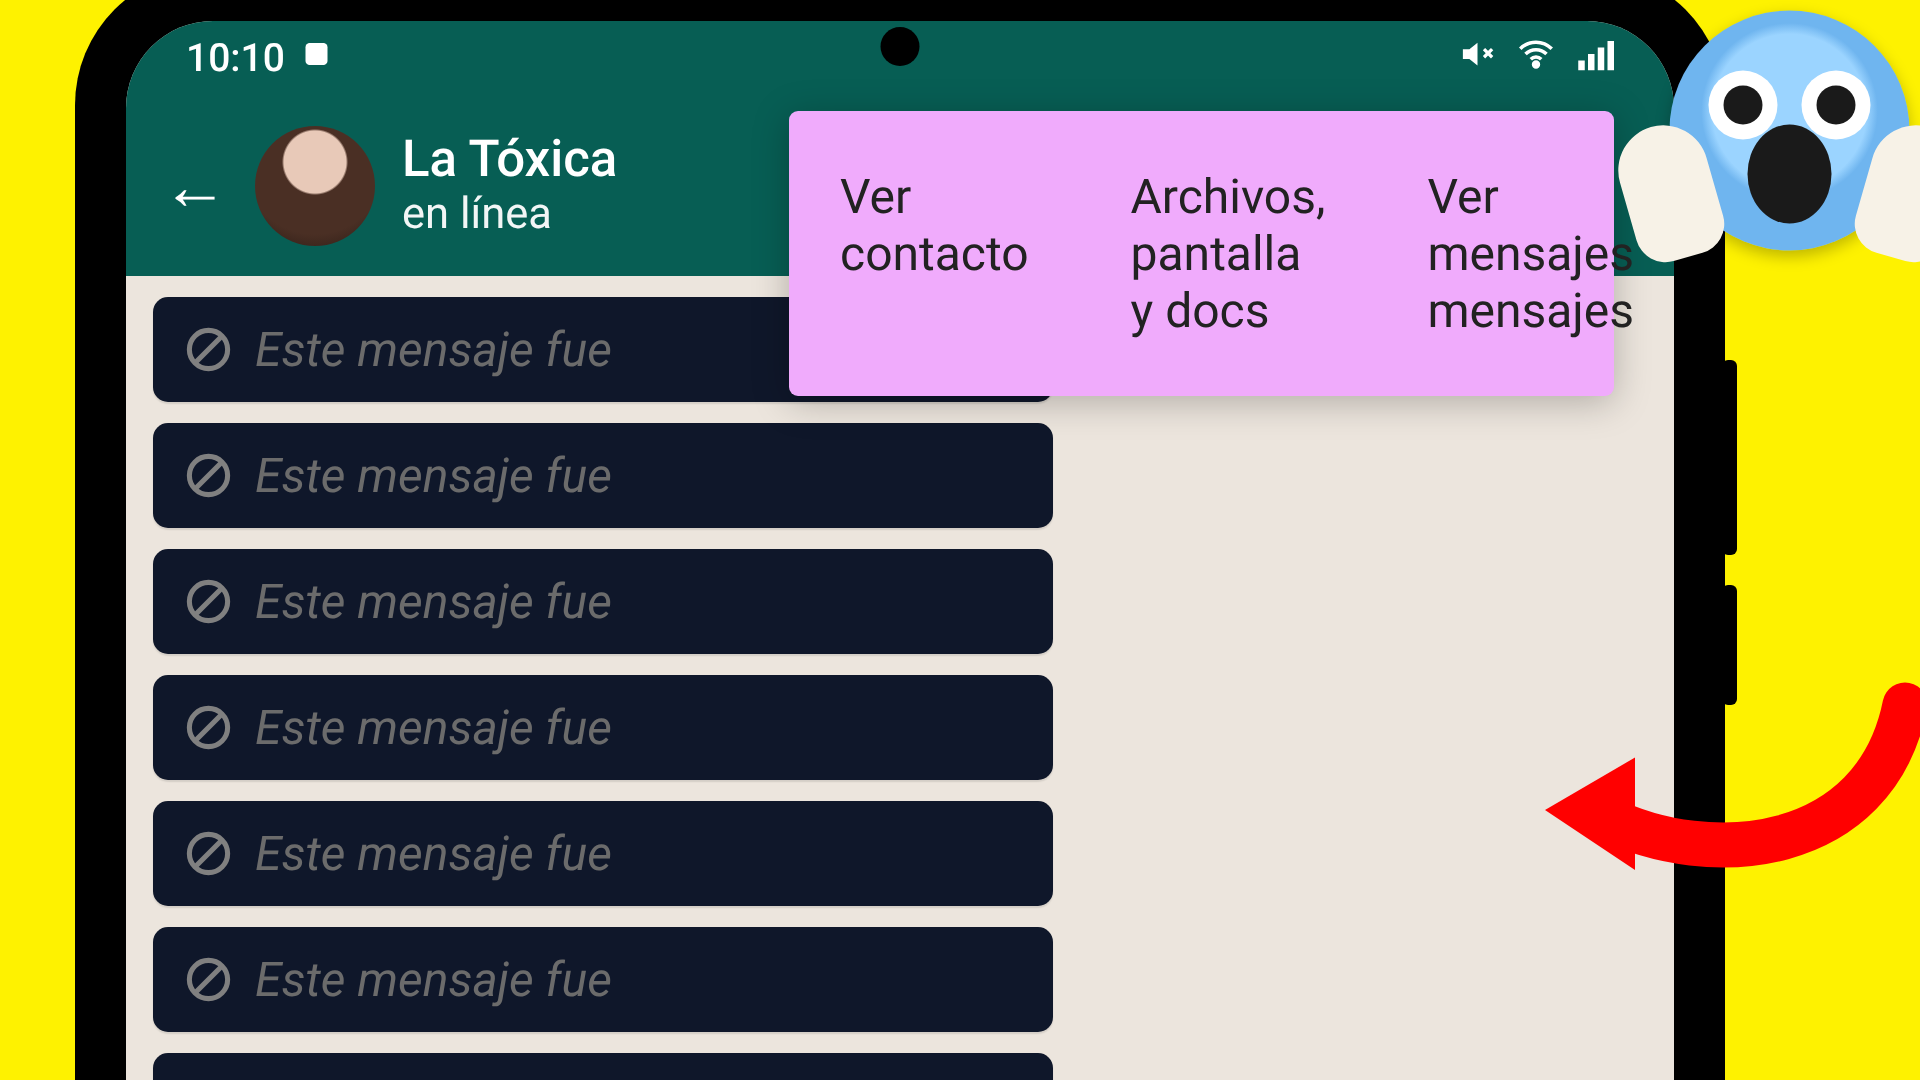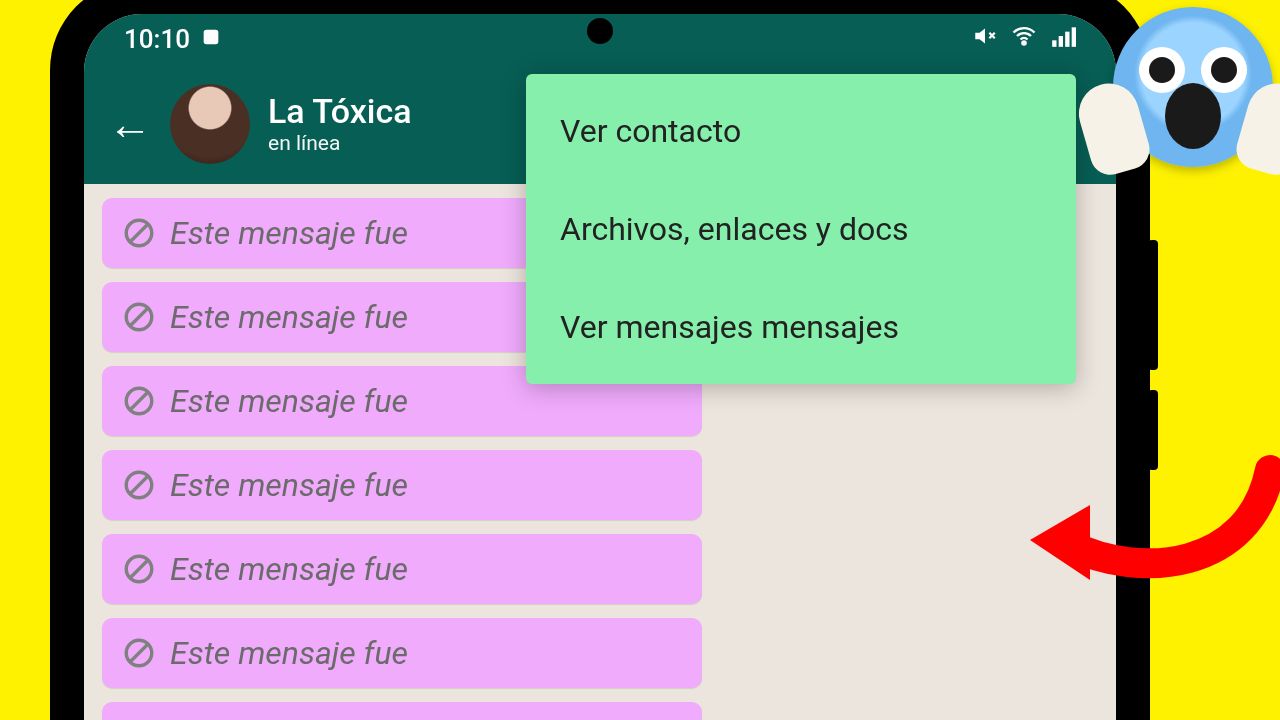--- a/index.html
+++ b/index.html
@@ -10,27 +10,27 @@
   .screen{position:absolute;inset:12px;background:#ece5dd;border-radius:58px;overflow:hidden}
   
   .statusbar{height:50px;background:#075E54;color:#fff;display:flex;align-items:center;justify-content:space-between;padding:0 40px;font-size:26px;font-weight:500}
   .statusbar .left{display:flex;align-items:center;gap:10px}
   .statusbar .right{display:flex;align-items:center;gap:12px}
   
   .wa-header{height:120px;background:#075E54;color:#fff;display:flex;align-items:center;padding:0 24px;gap:18px}
   .back-arrow{font-size:44px;font-weight:400}
   .avatar{width:80px;height:80px;border-radius:50%;background:radial-gradient(circle at 50% 30%, #e8c9b8 0 30%, #4a2f24 32% 70%, #2a1a14 100%);flex:0 0 auto}
   .wa-title .name{font-size:34px;font-weight:500;line-height:1.1}
-  .wa-title .status{font-size:21px;opacity:.95;margin-top:0}
+  .wa-title .status{font-size:29px;opacity:.95;margin-top:0}
   
   .chat{position:relative;padding:14px 18px;display:flex;flex-direction:column;gap:14px;background:#ece5dd;height:calc(100% - 170px)}
-  .bubble{display:flex;align-items:center;gap:14px;background:#f0abfc;border-radius:10px;padding:16px 20px;max-width:560px;color:#6b6b6b;font-style:italic;font-size:32px;box-shadow:0 1px 1px rgba(0,0,0,.1)}
+  .bubble{display:flex;align-items:center;gap:14px;background:#0f172a;border-radius:10px;padding:16px 20px;max-width:560px;color:#6b6b6b;font-style:italic;font-size:32px;box-shadow:0 1px 1px rgba(0,0,0,.1)}
   .bubble .nope{width:34px;height:34px;flex:0 0 auto;color:#808080}
   
-  .menu{position:absolute;top:60px;right:40px;width:550px;background:#86efac;border-radius:6px;box-shadow:0 4px 24px rgba(0,0,0,.25);padding:8px 0;display:flex;flex-direction:column}
+  .menu{position:absolute;top:60px;right:40px;width:550px;background:#f0abfc;border-radius:6px;box-shadow:0 4px 24px rgba(0,0,0,.25);padding:8px 0;display:flex;flex-direction:row}
   .menu-item{padding:30px 34px;font-size:32px;color:#222;cursor:pointer}
   
   .punch{position:absolute;top:16px;left:50%;transform:translateX(-50%);width:26px;height:26px;background:#000;border-radius:50%;z-index:5}
   
   .scream{position:absolute;top:-8px;right:-8px;width:190px;height:190px;z-index:20;display:flex;align-items:center;justify-content:center}
   .face{width:160px;height:160px;border-radius:50%;background:radial-gradient(circle at 50% 42%, #9bd4ff 0 42%, #6fb5ef 48% 100%);position:relative;box-shadow:0 4px 10px rgba(0,0,0,.25)}
   .face .eye{position:absolute;width:46px;height:46px;background:#fff;border-radius:50%;top:40px}
   .face .eye.l{left:26px}.face .eye.r{right:26px}
   .face .eye::after{content:"";position:absolute;inset:10px;background:#1a1a1a;border-radius:50%}
   .face .mouth{position:absolute;left:50%;transform:translateX(-50%);bottom:18px;width:56px;height:66px;background:#1a1a1a;border-radius:28px/33px}
@@ -146,21 +146,21 @@
               <span>Este mensaje fue</span>
             </div>
             <div class="bubble">
               <span>Este mensaje fue</span>
             </div>
           </div>
 
         <div class="menu">
 
         <div class="menu-item">Ver contacto</div>
-            <div class="menu-item">Archivos, enlaces y docs</div>
+            <div class="menu-item">Archivos, pantalla y docs</div>
             <div class="menu-item">Ver mensajes mensajes</div>
           </div>
 
       </div>
     </div>
   </div>
 
   <div class="scream">
     <div class="face">
       <div class="eye l"></div>

